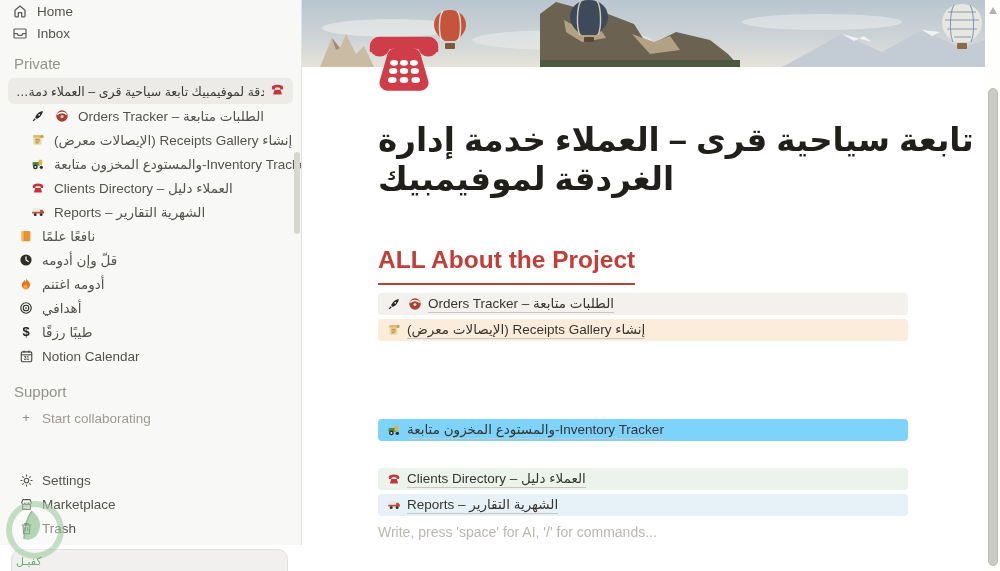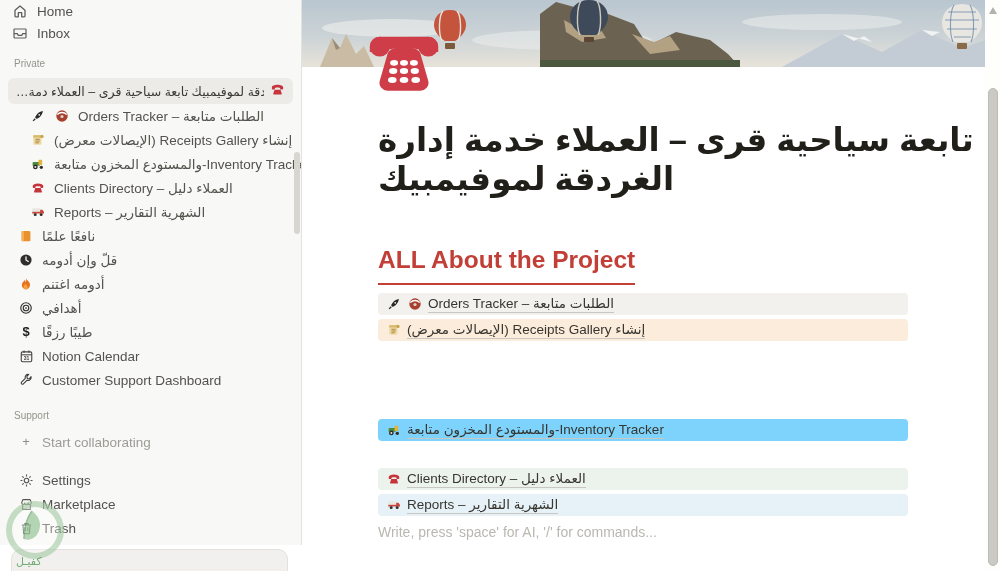--- a/index.html
+++ b/index.html
@@ -8,21 +8,21 @@
 
   
   .sidebar{position:absolute;left:0;top:0;width:302px;height:545px;background:#f8f8f6;
            border-right:1px solid #e3e2de;box-sizing:border-box;}
   .sb-row{display:flex;align-items:center;gap:9px;height:22px;padding:0 12px;
           font-size:13.5px;color:#54524d;cursor:pointer;white-space:nowrap;}
   .sb-row .ic{width:16px;height:16px;display:inline-flex;align-items:center;justify-content:center;flex:0 0 16px;}
   .sb-item{display:flex;align-items:center;gap:8px;height:24px;padding:0 12px;
            font-size:13.5px;color:#54524d;cursor:pointer;white-space:nowrap;overflow:hidden;}
   .sb-item .ic{width:16px;height:16px;display:inline-flex;align-items:center;justify-content:center;flex:0 0 16px;font-size:13px;line-height:16px;}
-  .sb-label{font-size:10px;color:#95938d;padding:0 14px;margin-top:12px;height:16px;line-height:16px;}
+  .sb-label{font-size:15px;color:#95938d;padding:0 14px;margin-top:12px;height:16px;line-height:16px;}
   .sb-selected{display:flex;align-items:center;justify-content:space-between;gap:6px;
                margin:6px 8px 0 8px;height:26px;border-radius:6px;background:#ecebe8;
                padding:0 8px;font-size:12.5px;color:#3b3935;overflow:hidden;white-space:nowrap;}
   .sb-selected .txt{overflow:hidden;}
   .indent2{padding-left:30px;}
   .indent1{padding-left:18px;}
   .muted{color:#9d9b95;}
   .sb-footer{position:absolute;left:0;top:468px;width:100%;}
   .sb-bottom-box{position:absolute;left:11px;right:13px;top:549px;height:32px;border-radius:10px;
                  background:#f1f0ee;border:1px solid #e2e1dc;}
@@ -220,28 +220,20 @@
         <svg width="15" height="15" viewBox="0 0 16 16">
             <rect x="2.4" y="3" width="11.2" height="10.6" rx="1.5" fill="none" stroke="#45433e" stroke-width="1.2"></rect>
             <path d="M2.4 6.2h11.2" stroke="#45433e" stroke-width="1.1"></path>
             <path d="M5.4 1.7v2.4M10.6 1.7v2.4" stroke="#45433e" stroke-width="1.2"></path>
             <text x="8" y="11.9" font-size="5.4" text-anchor="middle" fill="#45433e" font-weight="bold" font-family="sans-serif">31</text>
           </svg>
       </span>
       <span>Notion Calendar</span>
     </div>
 
-    <div class="sb-item indent1">
-      <span class="ic">
-        <svg width="14" height="14" viewBox="0 0 16 16">
-            <path d="M13.8 4.2a3.4 3.4 0 0 1-4.5 4L5 12.5a1.45 1.45 0 0 1-2.1-2l4.3-4.3a3.4 3.4 0 0 1 4-4.5L9 3.9l.4 2.3 2.3.4z" fill="none" stroke="#3a3833" stroke-width="1.2" stroke-linejoin="round"></path>
-          </svg>
-      </span>
-      <span>Customer Support Dashboard</span>
-    </div>
 
     <div class="sb-label" style="margin-top:16px;">Support</div>
 
     <div class="sb-item indent1 muted" style="margin-top:6px;">
       <span class="ic plus">+</span>
       <span>Start collaborating</span>
     </div>
 
     <div class="sb-footer">
       <div class="sb-item indent1">

